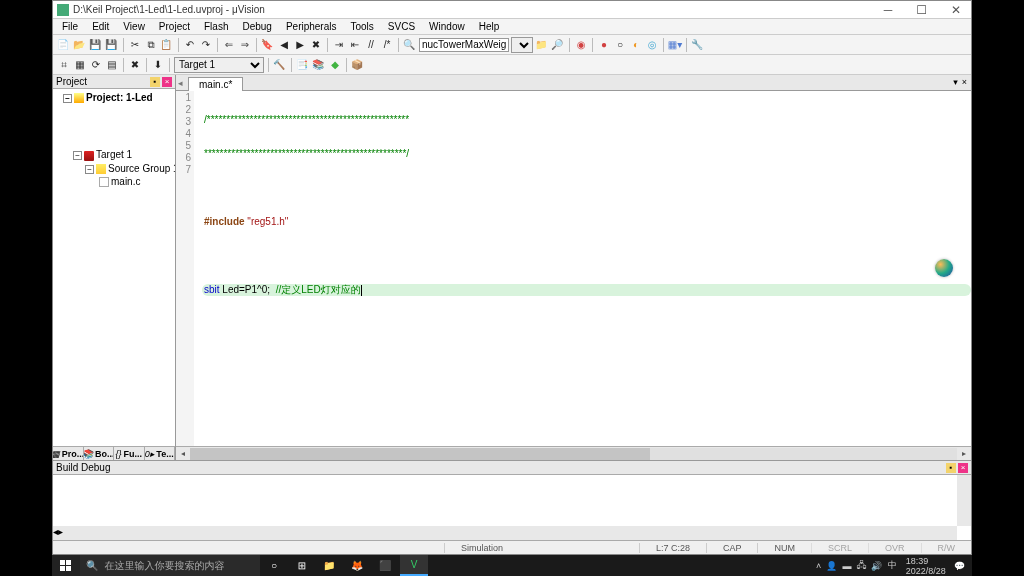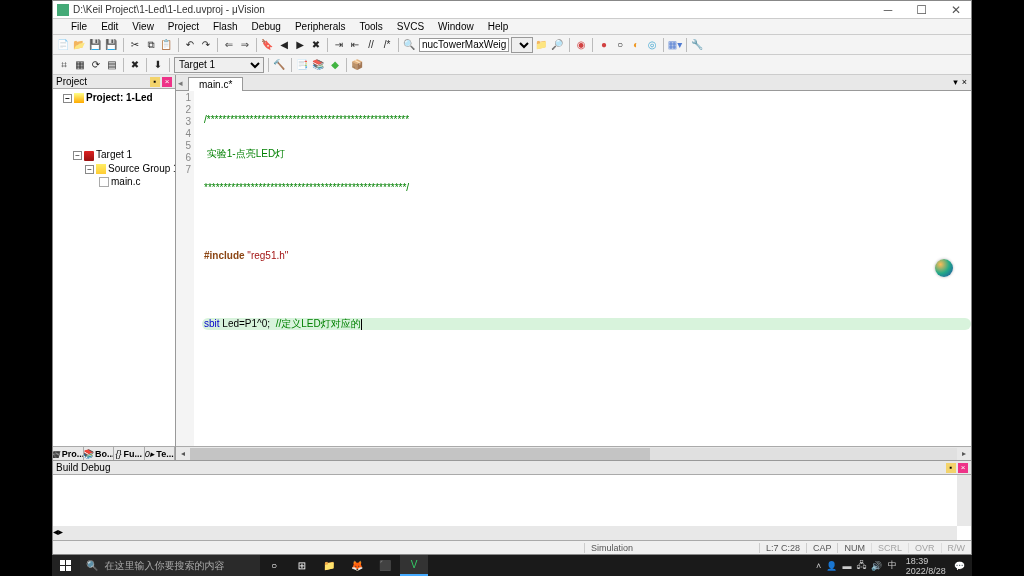--- a/index.html
+++ b/index.html
@@ -3,21 +3,21 @@
 <meta charset="utf-8">
 <style>
 * { margin: 0; padding: 0; box-sizing: border-box; font-family: "Segoe UI", Tahoma, sans-serif; }
 body { background: #000; width: 1024px; height: 576px; overflow: hidden; position: relative; }
 .desktop { position: absolute; left: 52px; top: 0; width: 920px; height: 555px; background: #fff; display: flex; flex-direction: column; border: 1px solid #888; }
 .titlebar { height: 18px; background: #fff; display: flex; align-items: center; font-size: 10px; padding: 0 4px; border-bottom: 1px solid #ccc; }
 .titlebar-icon { width: 12px; height: 12px; background: #4a7; margin-right: 4px; display: inline-block; }
 .titlebar-text { flex: 1; color: #333; }
 .win-controls { display: flex; gap: 12px; font-size: 12px; color: #555; }
 .win-controls span { cursor: pointer; padding: 0 6px; }
-.menubar { height: 16px; display: flex; align-items: center; font-size: 10px; gap: 4px; padding: 0 13px; background: #f4f4f4; border-bottom: 1px solid #ccc; }
+.menubar { height: 16px; display: flex; align-items: center; font-size: 10px; gap: 4px; padding: 0 4px; background: #f4f4f4; border-bottom: 1px solid #ccc; }
 .menubar span { padding: 1px 5px; cursor: pointer; }
 .toolbar { height: 20px; display: flex; align-items: center; gap: 2px; padding: 0 4px; background: #f4f4f4; border-bottom: 1px solid #ccc; font-size: 10px; }
 .tb-icon { width: 14px; height: 14px; display: inline-flex; align-items: center; justify-content: center; cursor: pointer; opacity: .85; }
 .tb-sep { width: 1px; height: 14px; background: #bbb; margin: 0 2px; }
 .tb-input { font-size: 10px; width: 90px; height: 14px; border: 1px solid #999; padding: 0 2px; }
 .tb-select { font-size: 10px; height: 16px; border: 1px solid #999; }
 .main-area { flex: 1; display: flex; overflow: hidden; }
 .project-panel { width: 123px; display: flex; flex-direction: column; border-right: 1px solid #999; }
 .panel-header { height: 14px; background: #e8e8e8; font-size: 10px; display: flex; align-items: center; justify-content: space-between; padding: 0 3px; border-bottom: 1px solid #aaa; }
 .panel-header .hb { display: flex; gap: 2px; }
@@ -57,21 +57,21 @@
 .editor-scroll { height: 14px; background: #e8e8e8; border-top: 1px solid #aaa; display: flex; align-items: center; }
 .editor-scroll .sb-btn { width: 14px; height: 12px; display: flex; align-items: center; justify-content: center; font-size: 8px; color: #555; cursor: pointer; }
 .editor-scroll .sb-track { flex: 1; height: 12px; background: #e0e0e0; position: relative; }
 .editor-scroll .sb-thumb { position: absolute; left: 0; width: 60%; height: 100%; background: #c4c4c4; }
 .build-output { height: 80px; display: flex; flex-direction: column; border-top: 1px solid #999; }
 .build-body { flex: 1; background: #fff; font-size: 10px; position: relative; }
 .build-scroll-v { position: absolute; right: 0; top: 0; width: 14px; height: calc(100% - 14px); background: #e8e8e8; }
 .build-scroll-h { position: absolute; left: 0; bottom: 0; right: 14px; height: 14px; background: #e8e8e8; display: flex; }
 .statusbar { height: 14px; background: #f0f0f0; border-top: 1px solid #aaa; display: flex; align-items: center; font-size: 9px; }
 .statusbar .spacer { flex: 1; }
-.statusbar span { padding: 0 6px; border-left: 1px solid #ccc; color: #555; }
+.statusbar span { padding: 0 16px; border-left: 1px solid #ccc; color: #555; }
 .statusbar span:first-child { border: none; }
 .float-orb { position: absolute; right: 18px; top: 258px; width: 18px; height: 18px; border-radius: 50%; background: radial-gradient(circle at 30% 30%, #fb5, #2a8, #24a); box-shadow: 0 0 3px rgba(0,0,0,.3); }
 .taskbar { position: absolute; left: 52px; bottom: 0; width: 920px; height: 21px; background: #1a1a1a; display: flex; align-items: center; color: #fff; font-size: 10px; }
 .tb-start { width: 28px; height: 21px; display: flex; align-items: center; justify-content: center; background: #222; cursor: pointer; }
 .tb-start svg { width: 12px; height: 12px; }
 .tb-search { flex: 0 0 180px; height: 21px; display: flex; align-items: center; background: #2a2a2a; padding: 0 6px; gap: 6px; color: #aaa; }
 .tb-task { width: 28px; height: 21px; display: flex; align-items: center; justify-content: center; cursor: pointer; }
 .tb-tasks { display: flex; }
 .tb-tasks .tb-task.active { background: #333; border-bottom: 2px solid #4af; }
 .tb-spacer { flex: 1; }
@@ -224,21 +224,20 @@
             <div>2</div>
             <div>3</div>
             <div>4</div>
             <div>5</div>
             <div>6</div>
             <div>7</div>
         </div>
         <div class="margin2"></div>
         <div class="code">
           <div class="code-line"><span class="c-green">/****************************************************</span></div>
-          <div class="code-line"><span class="c-green"> 实验1-点亮LED灯</span></div>
           <div class="code-line"><span class="c-green">****************************************************/</span></div>
           <div class="code-line"><span></span></div>
           <div class="code-line"><span class="c-brown">#include</span><span class="c-red"> "reg51.h"</span></div>
           <div class="code-line"><span></span></div>
           <div class="code-line hl-line"><span class="c-blue">sbit</span><span> Led=P1^0;  </span><span class="c-green">//定义LED灯对应的</span><span class="cursor"></span></div>
         </div>
       </div>
       <div class="editor-scroll">
         <span class="sb-btn">◂</span>
         <div class="sb-track">

